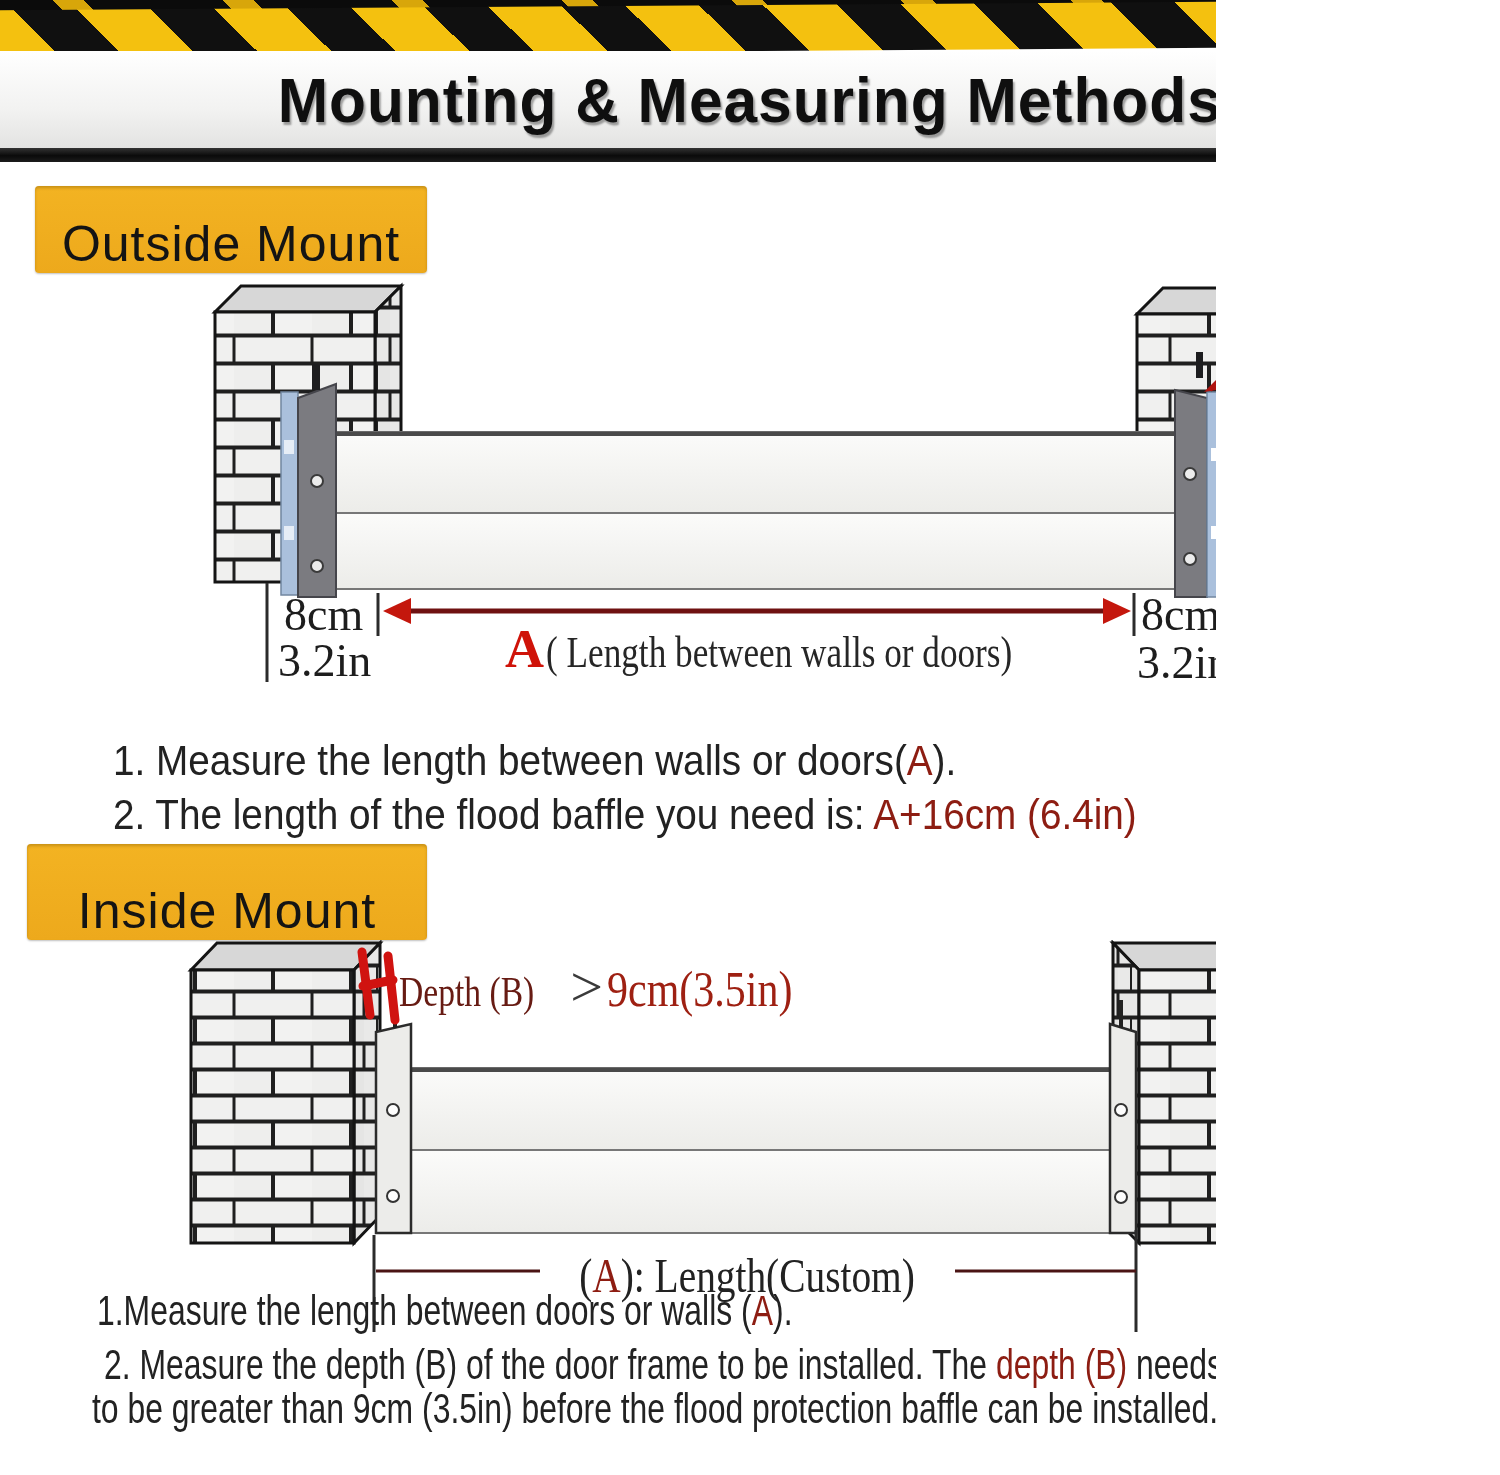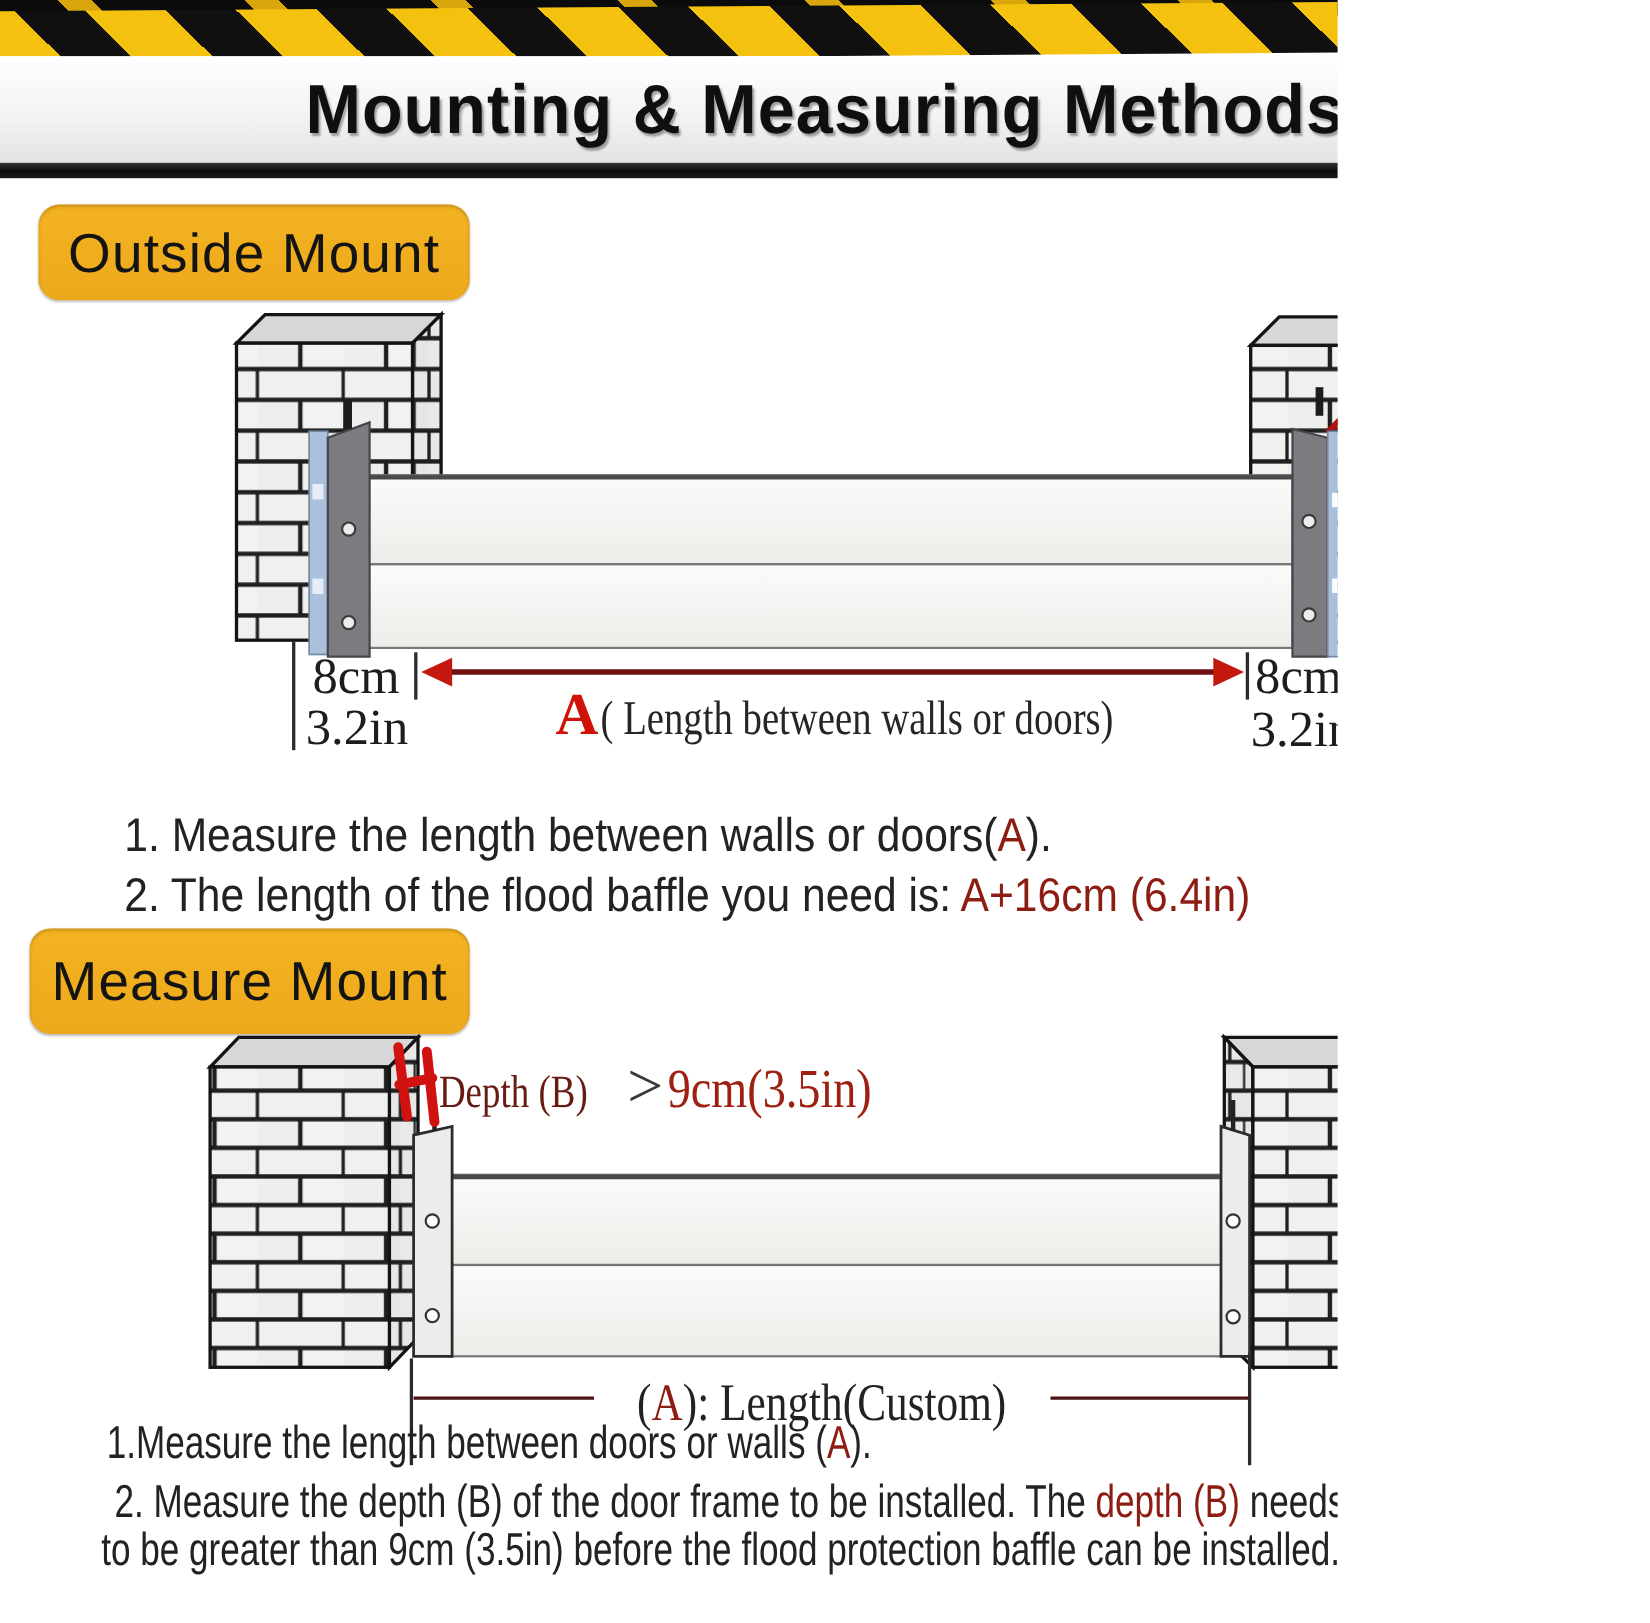--- a/index.html
+++ b/index.html
@@ -15,23 +15,23 @@
       transform:rotate(-0.4deg);}
   .title-band{position:absolute;left:0;top:51px;width:1500px;height:97px;
       background:linear-gradient(180deg,#ffffff 0%,#f2f2f1 60%,#e3e3e2 100%);
       display:flex;align-items:center;justify-content:center;}
   .title{margin:0;font-size:63px;font-weight:bold;color:#0f0f0f;letter-spacing:1px;
       transform:scaleX(.96);text-shadow:2px 3px 2px rgba(0,0,0,.35);}
   .banner-bar{position:absolute;left:0;top:148px;width:1500px;height:14px;
       background:linear-gradient(180deg,#333 0%,#0a0a0a 55%,#1c1c1c 100%);}
 
   
-  .badge{position:absolute;display:flex;align-items:center;justify-content:center;
+  .badge{position:absolute;display:flex;align-items:flex-end;justify-content:center;
       background:linear-gradient(180deg,#f3b322 0%,#eda91c 100%);
-      border-radius:19px;box-shadow:0 2px 3px rgba(120,80,0,.35) inset,0 1px 2px rgba(0,0,0,.25);}
+      border-radius:4px;box-shadow:0 2px 3px rgba(120,80,0,.35) inset,0 1px 2px rgba(0,0,0,.25);}
   .badge span{font-size:50px;color:#141414;letter-spacing:1px;}
   .badge1{left:35px;top:186px;width:392px;height:87px;}
   .badge2{left:27px;top:844px;width:400px;height:96px;}
 
   
   .diagram{position:absolute;left:0;width:1500px;font-family:Liberation Serif, serif;}
   .d1{top:280px;height:430px;}
   .d2{top:940px;height:400px;}
   .diagram svg{position:absolute;left:0;top:0;}
 
@@ -164,21 +164,21 @@
   <div class="steps" style="top:733px;height:120px">
     <div class="step-line sq90" style="left:113px;top:4px">
       <span>1. Measure the length between walls or doors(</span><span class="dr">A</span><span>).</span>
     </div>
     <div class="step-line sq90" style="left:113px;top:58px">
       <span>2. The length of the flood baffle you need is: </span><span class="dr">A+16cm (6.4in)</span>
     </div>
   </div>
 
   <div class="badge badge2">
-    <span>Measure Mount</span>
+    <span>Inside Mount</span>
   </div>
 
   <section class="diagram d2">
     <svg width="1500" height="400" viewBox="0 0 1500 400">
       <defs>
         <pattern id="bf2" width="78" height="52" patternUnits="userSpaceOnUse">
           <rect width="78" height="52" fill="#1f1f1f"></rect>
           <rect x="1.5" y="1.5" width="75" height="22" fill="#f0f0ef"></rect>
           <rect x="-38" y="27.5" width="75" height="22" fill="#eeeeed"></rect>
           <rect x="41" y="27.5" width="75" height="22" fill="#f2f2f1"></rect>

